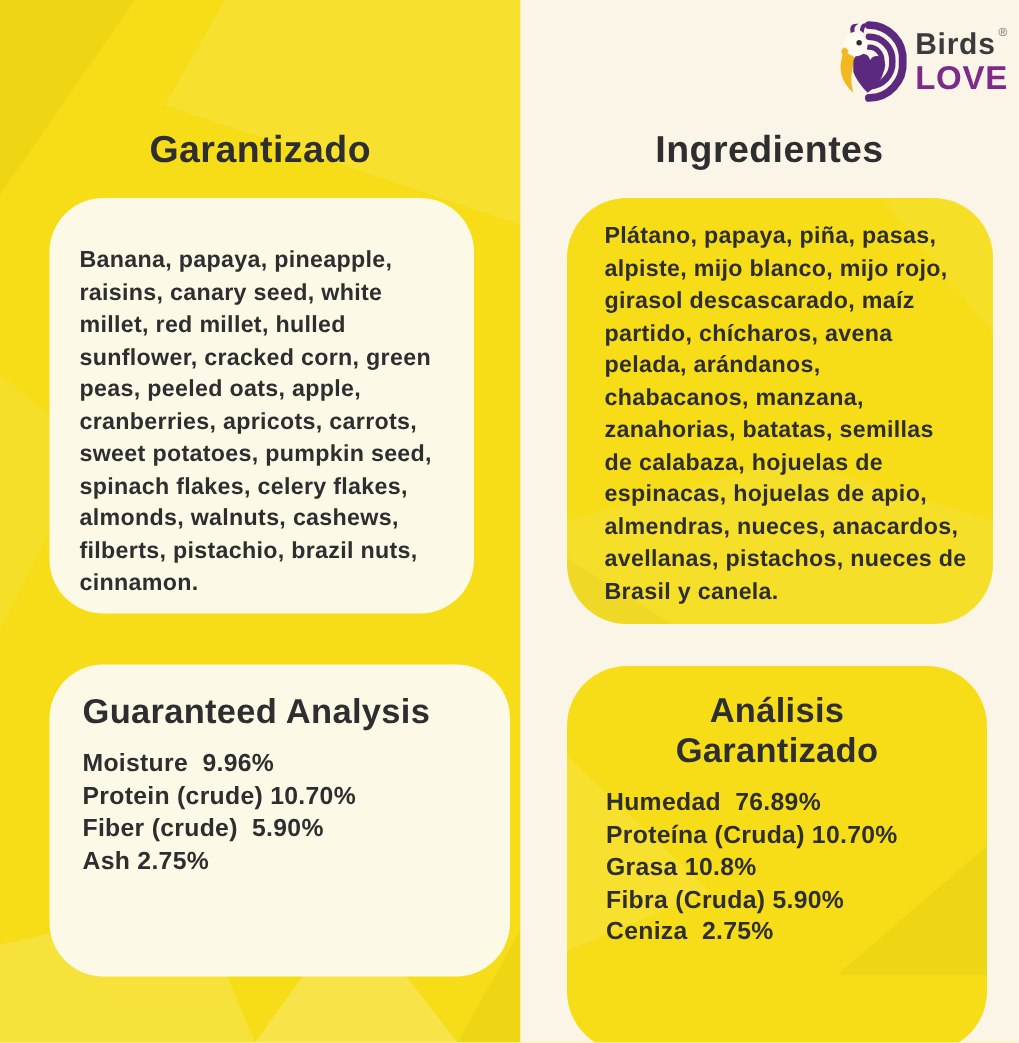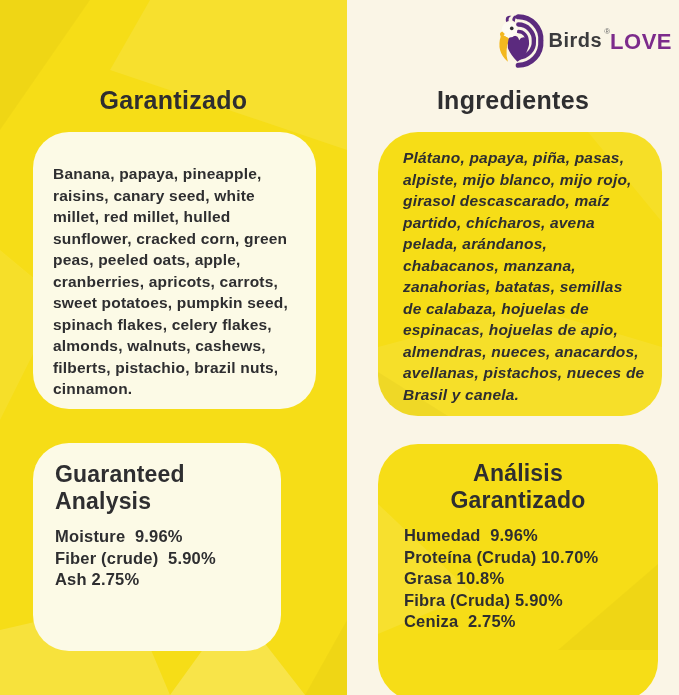--- a/index.html
+++ b/index.html
@@ -15,34 +15,34 @@
   .col-right{position:absolute;left:347px;top:0;width:332px;height:695px;background:var(--cream-bg);overflow:hidden;}
   .facets{position:absolute;inset:0;pointer-events:none;}
 
   .section-title{position:absolute;top:86px;left:0;width:100%;text-align:center;
     font-size:25px;font-weight:700;letter-spacing:.3px;color:var(--ink);}
 
   .box{position:absolute;overflow:hidden;}
   .ing-box-en{left:33px;top:132px;width:283px;height:277px;border-radius:36px;
     background:var(--cream-box);padding:31px 15px 0 20px;}
   .ing-box-es{left:31px;top:132px;width:284px;height:284px;border-radius:40px;
-    background:var(--yellow);padding:15px 17px 0 25px;font-style:italic;}
+    background:var(--yellow);padding:15px 17px 0 25px;}
   .ing-text{font-size:15.5px;font-weight:700;line-height:21.5px;letter-spacing:.2px;}
 
-  .an-box-en{left:33px;top:443px;width:248px;height:208px;border-radius:36px;
+  .an-box-en{left:33px;top:443px;width:307px;height:208px;border-radius:36px;
     background:var(--cream-box);padding:18px 10px 0 22px;}
   .an-box-es{left:31px;top:444px;width:280px;height:257px;border-radius:40px;
     background:var(--yellow);padding:16px 10px 0 26px;}
   .an-title{font-size:23px;font-weight:700;letter-spacing:.2px;margin-bottom:11px;}
   .an-box-es .an-title{text-align:center;padding-right:16px;}
   .an-row{font-size:16.5px;font-weight:700;line-height:21.5px;letter-spacing:.2px;white-space:pre-wrap;}
 
   .logo{position:absolute;top:13px;right:7px;display:flex;align-items:center;gap:3px;}
   .logo-icon{width:52px;height:56px;}
-  .logo-text{display:flex;flex-direction:row;line-height:1;}
+  .logo-text{display:flex;flex-direction:column;line-height:1;}
   .logo-top{display:flex;align-items:flex-start;}
   .brand-top{font-size:20px;font-weight:700;color:#3B3B3D;letter-spacing:.5px;}
   .reg-mark{font-size:8px;color:#6b6b6b;margin-left:2px;margin-top:-2px;}
   .brand-bottom{font-size:22px;font-weight:800;color:var(--purple-text);letter-spacing:.5px;margin-top:1px;}
 </style>
 </head>
 <body>
 
 <div class="canvas">
 
@@ -58,20 +58,21 @@
 
     <h2 class="section-title">Garantizado</h2>
 
     <div class="box ing-box-en">
       <p class="ing-text">Banana, papaya, pineapple, raisins, canary seed, white millet, red millet, hulled sunflower, cracked corn, green peas, peeled oats, apple, cranberries, apricots, carrots, sweet potatoes, pumpkin seed, spinach flakes, celery flakes, almonds, walnuts, cashews, filberts, pistachio, brazil nuts, cinnamon.</p>
     </div>
 
     <div class="box an-box-en">
       <h3 class="an-title">Guaranteed Analysis</h3>
       <div class="an-row">Moisture  9.96%</div>
+      <div class="an-row">Protein (crude) 10.70%</div>
       <div class="an-row">Fiber (crude)  5.90%</div>
       <div class="an-row">Ash 2.75%</div>
     </div>
   </div>
 
   <div class="col-right">
 
     <div class="logo">
       <svg class="logo-icon" viewBox="0 0 60 64">
 
@@ -110,21 +111,21 @@
       </svg>
       <p class="ing-text" style="position:relative">Plátano, papaya, piña, pasas, alpiste, mijo blanco, mijo rojo, girasol descascarado, maíz partido, chícharos, avena pelada, arándanos, chabacanos, manzana, zanahorias, batatas, semillas de calabaza, hojuelas de espinacas, hojuelas de apio, almendras, nueces, anacardos, avellanas, pistachos, nueces de Brasil y canela.</p>
     </div>
 
     <div class="box an-box-es">
       <svg class="facets" viewBox="0 0 280 206" preserveAspectRatio="none">
         <polygon points="0,60 95,150 0,190" fill="rgba(255,255,255,0.10)"></polygon>
         <polygon points="280,120 280,206 180,206" fill="rgba(120,95,0,0.05)"></polygon>
       </svg>
       <h3 class="an-title" style="position:relative">Análisis Garantizado</h3>
-      <div class="an-row" style="position:relative">Humedad  9.96%</div>
+      <div class="an-row" style="position:relative">Humedad  76.89%</div>
       <div class="an-row" style="position:relative">Proteína (Cruda) 10.70%</div>
       <div class="an-row" style="position:relative">Grasa 10.8%</div>
       <div class="an-row" style="position:relative">Fibra (Cruda) 5.90%</div>
       <div class="an-row" style="position:relative">Ceniza  2.75%</div>
     </div>
   </div>
 
 </div>
 
 </body></html>

